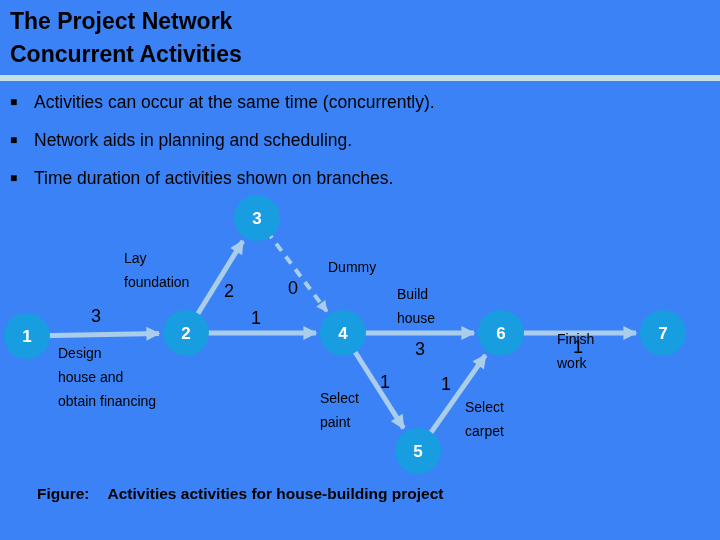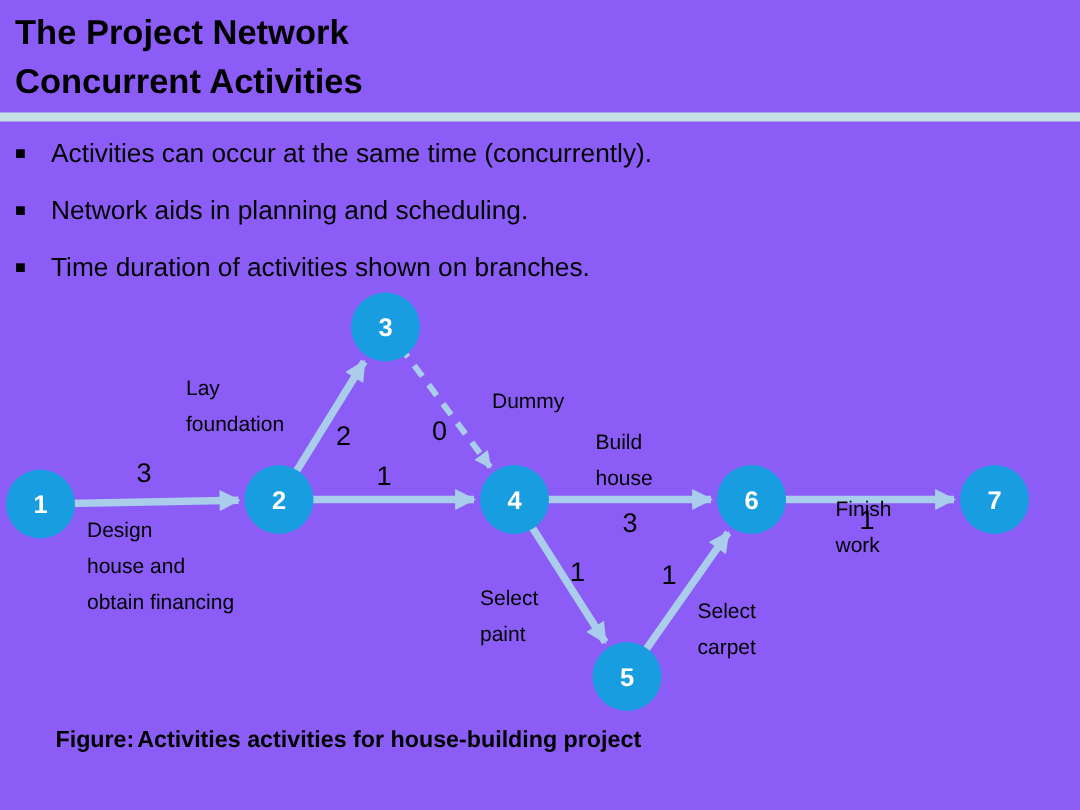--- a/index.html
+++ b/index.html
@@ -4,41 +4,41 @@
 <style>
   :root{
     --node-fill:#189DE1;
     --node-text:#FFFFFF;
     --edge-color:#A9CDEA;
     --separator:#C6E1E5;
     --text:#000000;
   }
   html,body{margin:0;padding:0;background:#fff;}
   .slide{
-    position:relative;width:720px;height:540px;background:#8b5cf6;overflow:hidden;
+    position:relative;width:720px;height:540px;background:#3b82f6;overflow:hidden;
     font-family:"Liberation Sans",sans-serif;color:var(--text);
   }
   .title{position:absolute;left:10px;top:5px;font-size:23px;font-weight:bold;line-height:33px;}
   .separator{position:absolute;left:0;top:75px;width:720px;height:6px;background:var(--separator);}
   .bullets{position:absolute;left:10px;top:90px;width:700px;list-style:none;margin:0;padding:0;}
   .bullets li{display:flex;align-items:flex-start;margin-bottom:14px;font-size:17.5px;line-height:24px;}
   .bullets .sq{width:24px;flex:0 0 24px;font-size:12px;line-height:24px;}
   #net-svg{position:absolute;left:0;top:0;width:720px;height:540px;}
   .edge{stroke:var(--edge-color);fill:none;}
   .edge.solid{stroke-width:5;}
   .edge.dashed{stroke-width:4;stroke-dasharray:9 7;}
   #arrowhead path{fill:var(--edge-color);}
   circle.node{fill:var(--node-fill);}
   text.node-num{fill:var(--node-text);font-family:"Liberation Sans",sans-serif;font-size:17px;font-weight:bold;text-anchor:middle;}
   #labels-layer{position:absolute;left:0;top:0;width:720px;height:540px;pointer-events:none;}
   .net-label{position:absolute;white-space:pre-line;}
   .net-label.activity{font-size:14px;line-height:24px;}
   .net-label.duration{font-size:18px;transform:translate(-50%,-50%);}
   .caption{position:absolute;left:37px;top:485px;font-size:15.5px;font-weight:bold;}
-  .caption .prefix{margin-right:2px;}
+  .caption .prefix{margin-right:18px;}
 </style>
 </head>
 <body>
 
 <div class="slide">
 
   <div class="title">
     <div>The Project Network</div>
     <div>Concurrent Activities</div>
   </div>

